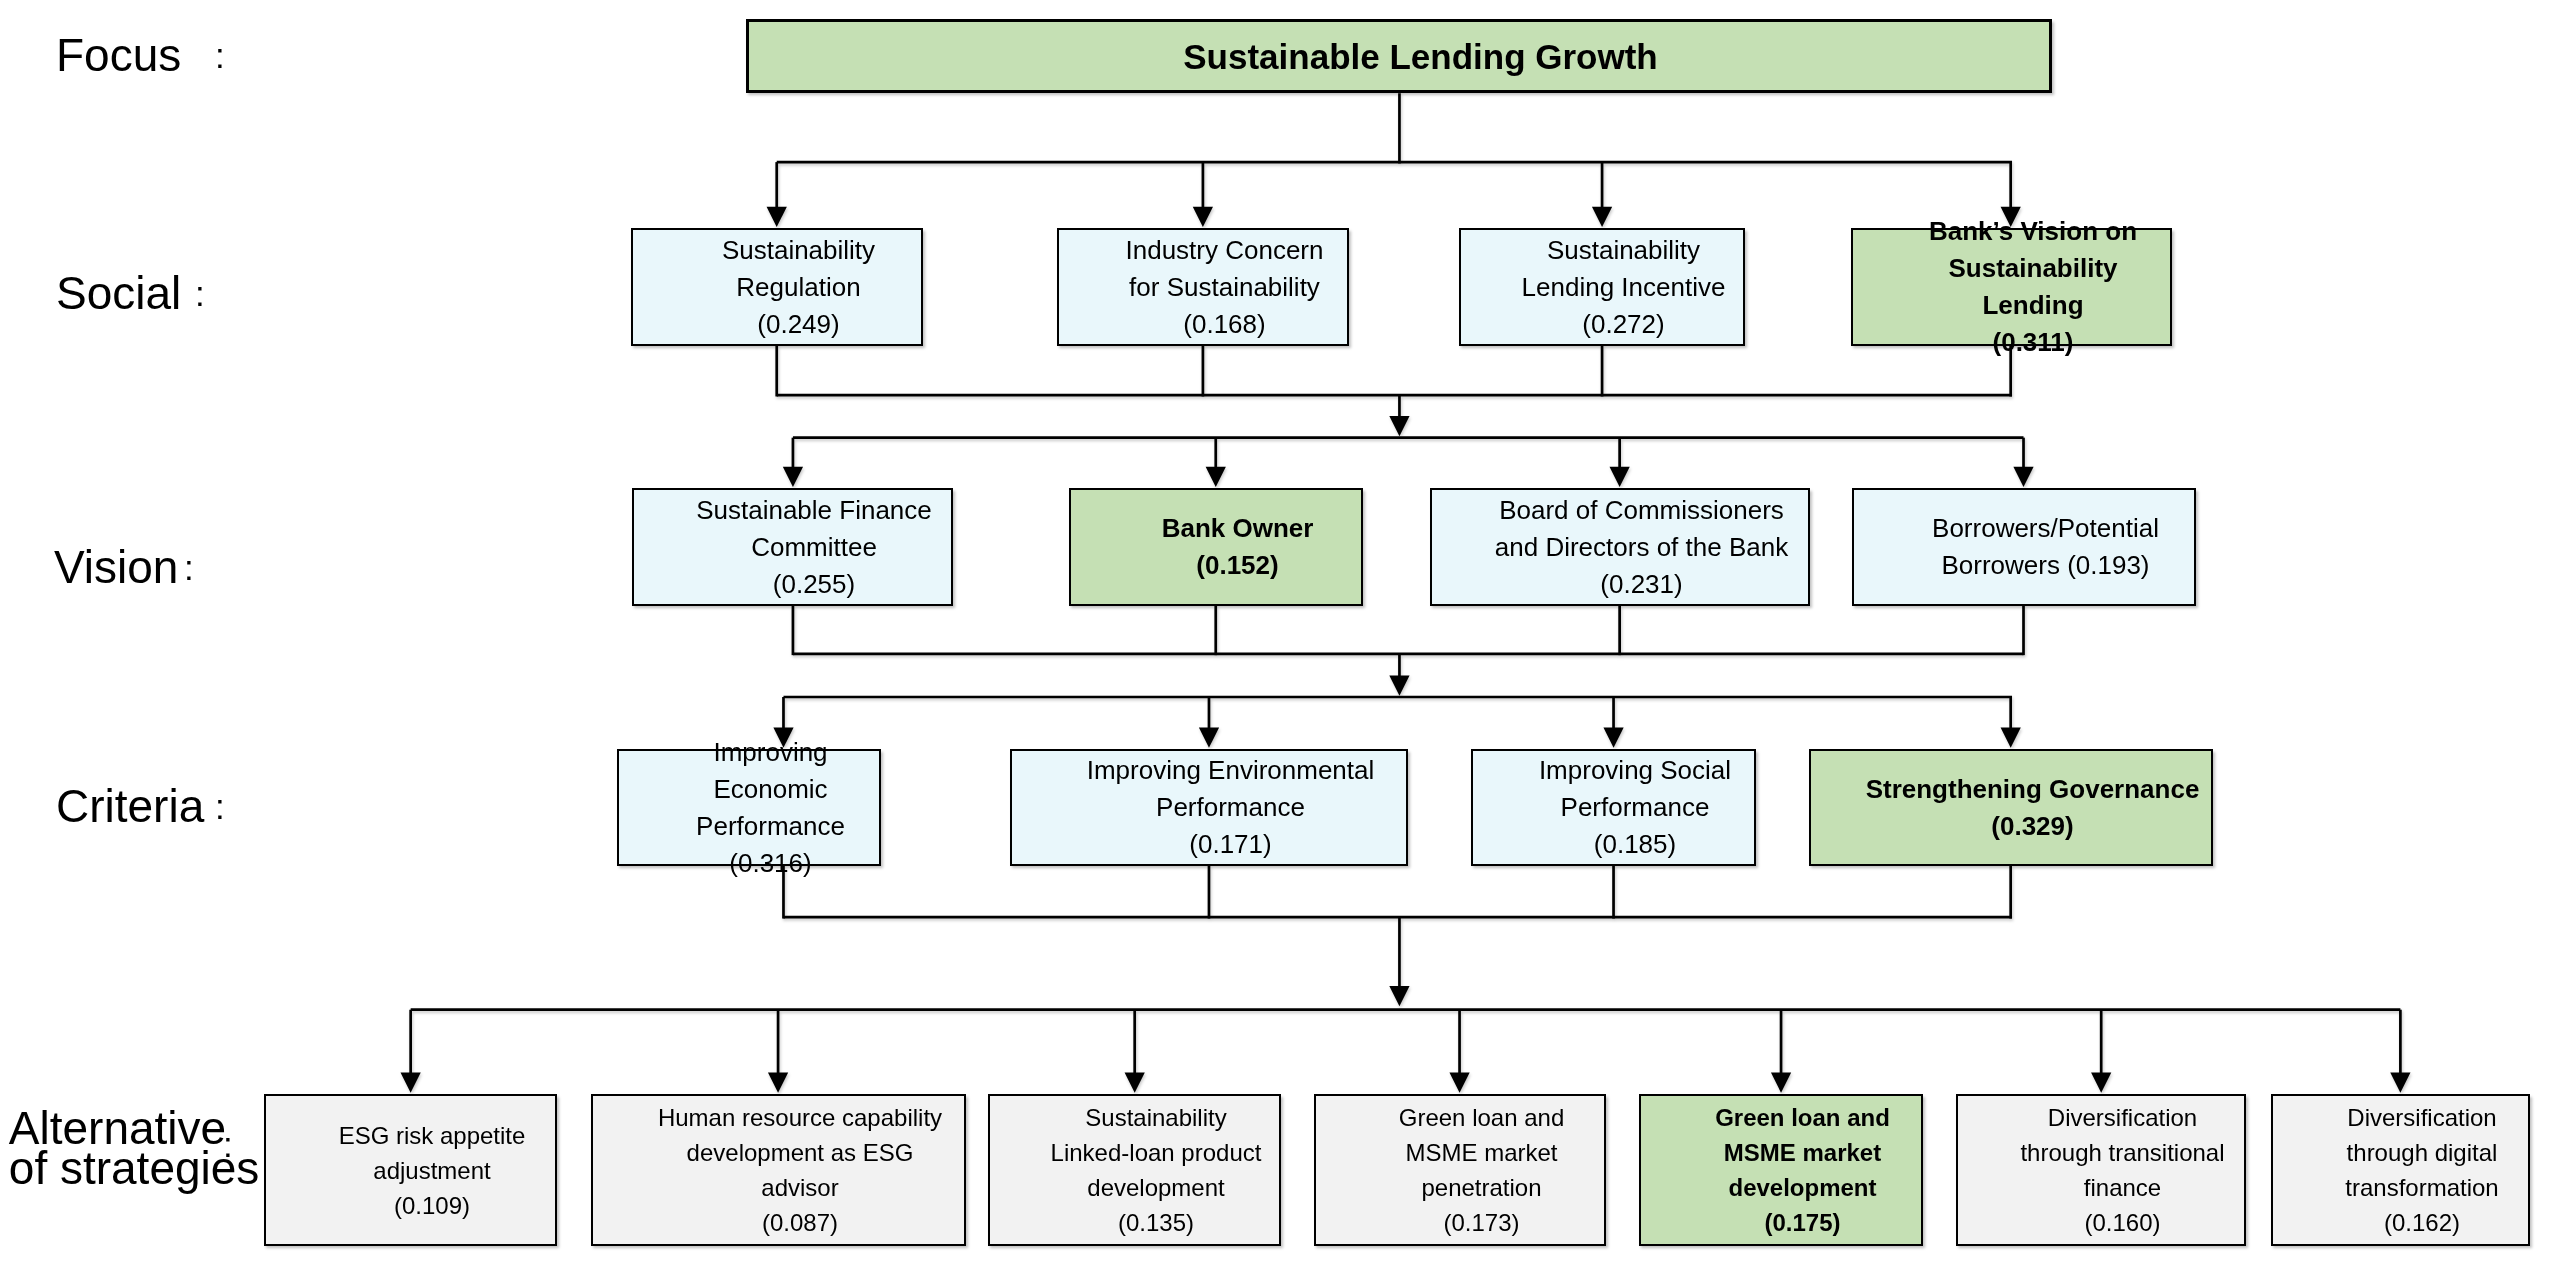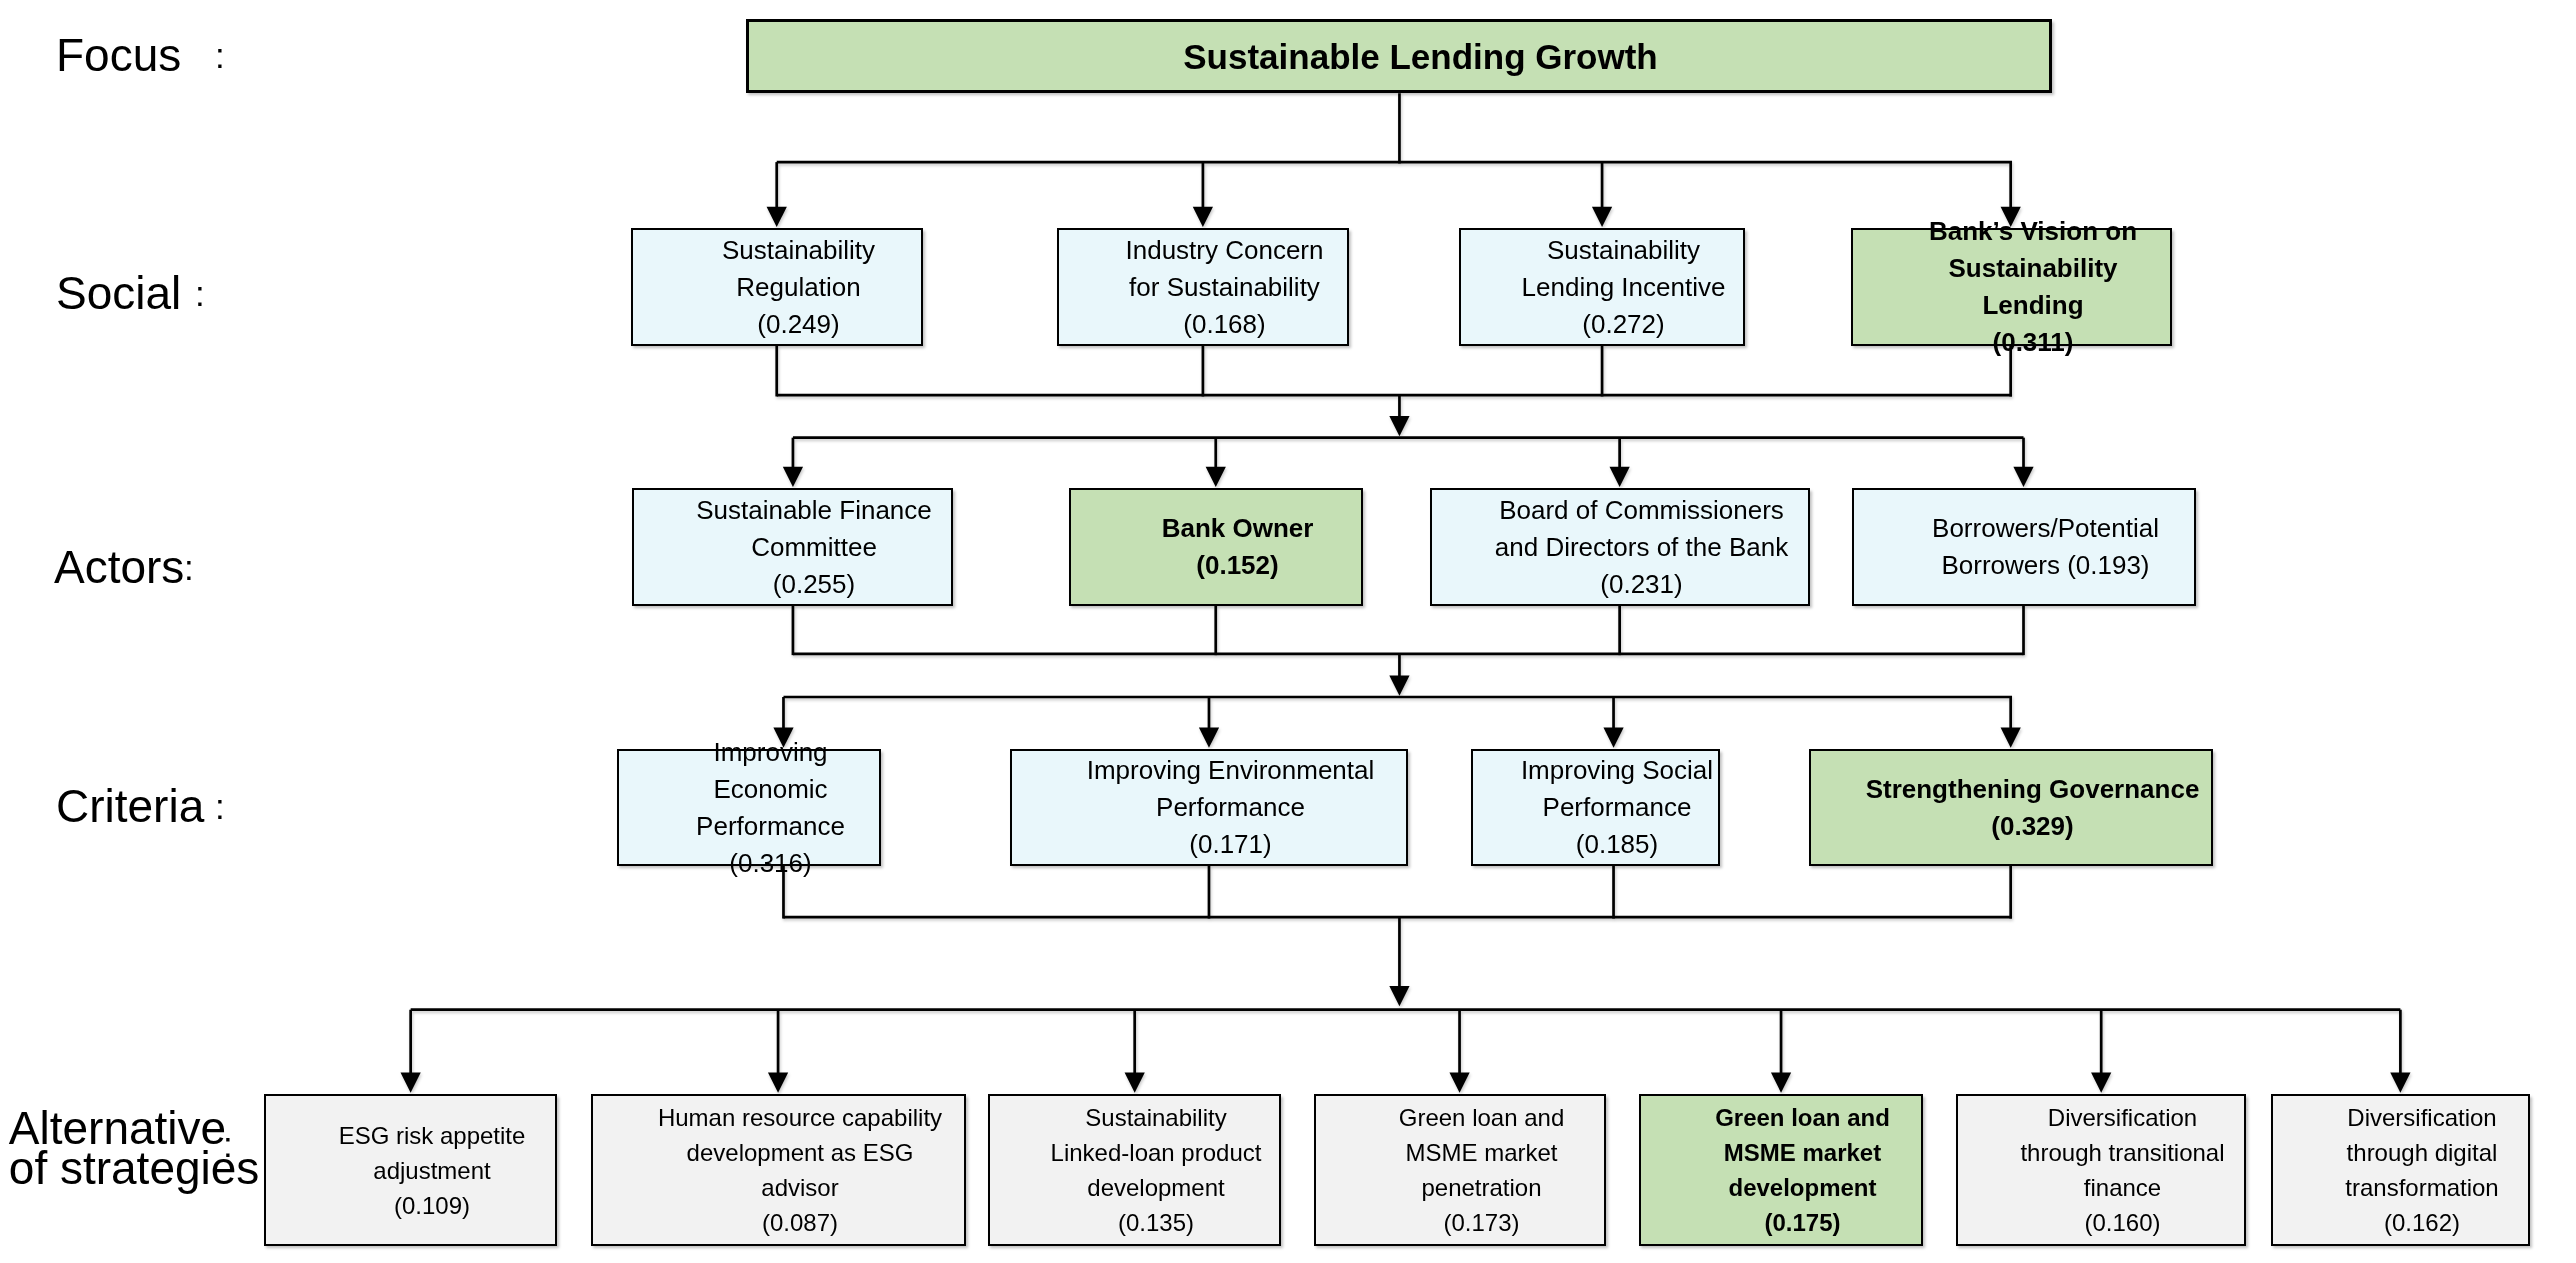--- a/index.html
+++ b/index.html
@@ -108,21 +108,21 @@
       <line x1="3554" y1="1495" x2="3554" y2="1592" stroke="#000000" stroke-width="4"></line>
       <polygon points="3539,1588 3569,1588 3554,1618" fill="#000000"></polygon>
     </svg>
 
   <div class="rowlabel" style="left:56px;top:34px">Focus</div>
   <div class="colon" style="left:215px;top:34px">:</div>
 
   <div class="rowlabel" style="left:56px;top:272px">Social</div>
   <div class="colon" style="left:195px;top:272px">:</div>
 
-  <div class="rowlabel" style="left:54px;top:546px">Actors</div>
+  <div class="rowlabel" style="left:54px;top:546px">Vision</div>
   <div class="colon" style="left:184px;top:546px">:</div>
 
   <div class="rowlabel" style="left:56px;top:785px">Criteria</div>
   <div class="colon" style="left:215px;top:785px">:</div>
 
   <div class="rowlabel two-line" style="left:8.8px;top:1108px">Alternative
 of strategies</div>
   <div class="colon" style="left:223px;top:1123px">:</div>
 
   <div class="node green bold title-node" style="left:746px;top:19px;width:1306px;height:74px">
@@ -172,21 +172,21 @@
   <div class="node blue" style="left:617px;top:749px;width:264px;height:117px">
     <div class="node-text">Improving Economic
 Performance
 (0.316)</div>
   </div>
   <div class="node blue" style="left:1010px;top:749px;width:398px;height:117px">
     <div class="node-text">Improving Environmental
 Performance
 (0.171)</div>
   </div>
-  <div class="node blue" style="left:1471px;top:749px;width:249px;height:117px">
+  <div class="node blue" style="left:1471px;top:749px;width:285px;height:117px">
     <div class="node-text">Improving Social
 Performance
 (0.185)</div>
   </div>
   <div class="node green bold" style="left:1809px;top:749px;width:404px;height:117px">
     <div class="node-text">Strengthening Governance
 (0.329)</div>
   </div>
 
   <div class="node grey alt" style="left:264px;top:1094px;width:293px;height:152px">

